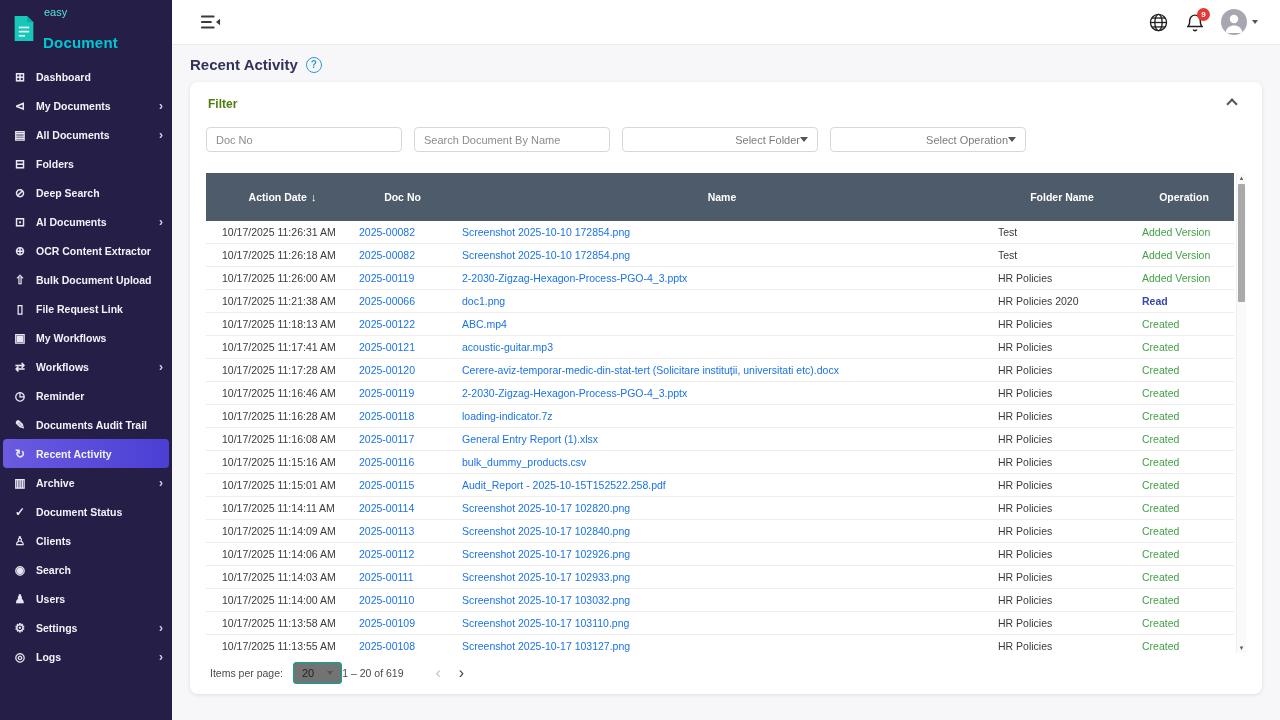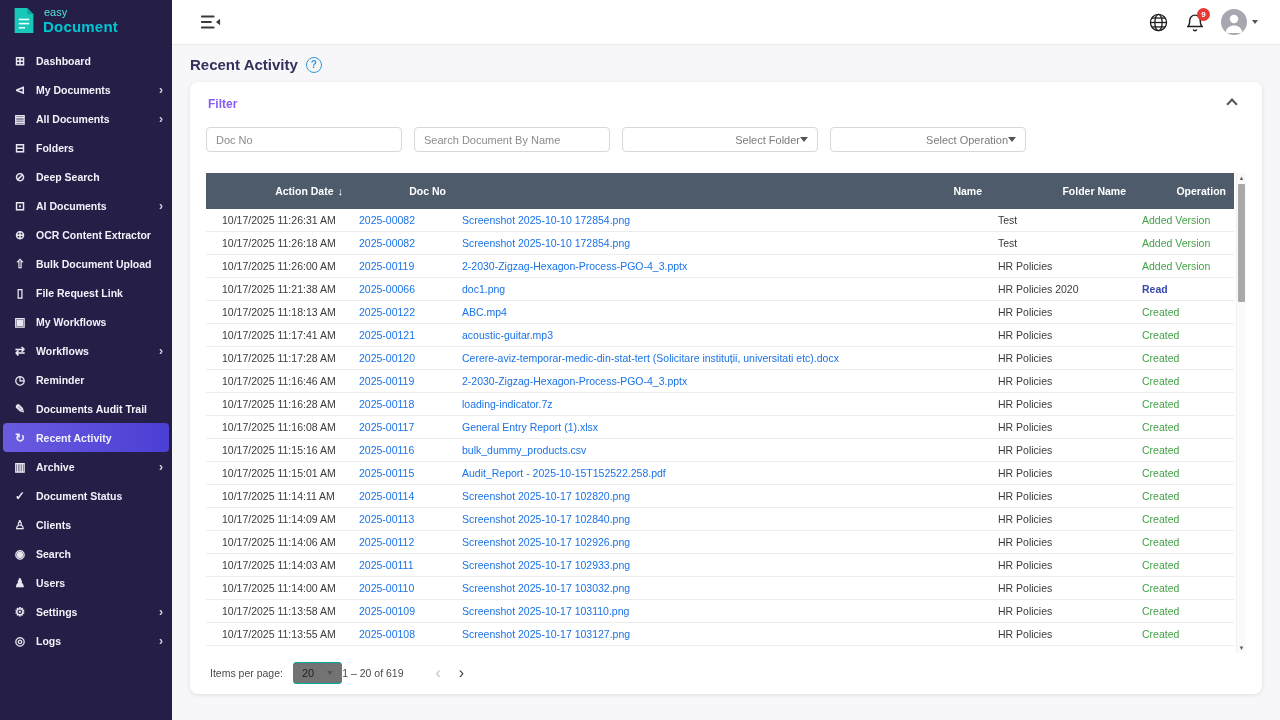--- a/index.html
+++ b/index.html
@@ -7,21 +7,21 @@
   body {
     width:1280px; height:720px; overflow:hidden;
     font-family:"Liberation Sans", sans-serif;
     background:#f7f7f9; color:#333;
   }
   .app { display:flex; width:100%; height:100%; }
 
   
   .sidebar { width:172px; min-width:172px; height:100%; background:var(--sidebar_bg); overflow:hidden; }
   .logo-row { display:flex; align-items:center; gap:7px; padding:7px 12px 7px; cursor:pointer; }
-  .logo-text { display:flex; flex-direction:column; line-height:1.05; }
+  .logo-text { display:flex; flex-direction:column; line-height:1.05;gap:16px; }
   .logo-easy { font-size:11px; color:#55e2d6; margin-left:1px; }
   .logo-doc  { font-size:15px; font-weight:bold; color:#00c6d2; letter-spacing:.2px; }
   .nav { padding-top:5px; }
   .nav-item { display:flex; align-items:center; gap:9px; height:29px; padding:0 9px 0 13px;
               font-size:10.5px; font-weight:600; color:#f2f2fa; cursor:pointer; }
   .nav-icon { width:14px; min-width:14px; font-size:12px; text-align:center; opacity:.95; }
   .nav-label { flex:1; white-space:nowrap; overflow:hidden; text-overflow:ellipsis; }
   .nav-chevron { font-size:12px; font-weight:bold; opacity:.85; }
   .nav-item.active { background:linear-gradient(90deg, var(--sidebar_active_1), var(--sidebar_active_2));
                      border-radius:4px; margin:0 3px; padding-left:10px; }
@@ -47,36 +47,36 @@
   .page-title { margin:0; font-size:15px; font-weight:bold; color:#31315a; }
   .help-circle { width:16px; height:16px; min-width:16px; border-radius:50%;
                  border:1.5px solid var(--help_blue); color:var(--help_blue);
                  font-size:10px; font-weight:bold; display:flex; align-items:center; justify-content:center;
                  cursor:pointer; }
 
   .card { background:#fff; border-radius:8px; box-shadow:0 1px 4px rgba(0,0,0,.10);
           padding:13px 16px 10px; height:612px; }
 
   .filter-head { display:flex; justify-content:space-between; align-items:center; margin:2px 2px 16px; }
-  .filter-title { font-size:12px; font-weight:bold; color:#8b5cf6; }
+  .filter-title { font-size:12px; font-weight:bold; color:#4d7c0f; }
   .chev-up { width:8px; height:8px; border-left:2px solid #555; border-top:2px solid #555;
              transform:rotate(45deg); margin-right:8px; cursor:pointer; }
   .filter-row { display:flex; gap:12px; margin-bottom:21px; }
   .f-input { width:196px; height:25px; border:1px solid #d8d8d8; border-radius:4px; padding:0 9px;
              font-size:11px; font-family:inherit; color:#333; outline:none; background:#fff; }
   .f-input::placeholder { color:#8c8c8c; }
   .f-select { width:196px; height:25px; border:1px solid #d8d8d8; border-radius:4px;
               display:flex; align-items:center; justify-content:flex-end; padding:0 9px;
               font-size:11px; color:#7c7c7c; cursor:pointer; background:#fff; }
 
   
   .table-zone { position:relative; height:480px; overflow:hidden; }
   table { width:calc(100% - 12px); border-collapse:separate; border-spacing:0; table-layout:fixed; }
   thead th { background:var(--table_header_bg); color:#fff; font-size:10.5px; font-weight:bold;
-             text-align:right; padding:12px 8px; white-space:nowrap; cursor:pointer; }
+             text-align:center; padding:18px 8px; white-space:nowrap; cursor:pointer; }
   thead th:first-child { padding-left:16px; }
   .sort-icon { margin-left:4px; font-size:11px; }
   tbody td { font-size:10.5px; color:#3a3a3a; padding:0 8px; height:22px; line-height:22px;
              border-bottom:1px solid #ededed; white-space:nowrap; overflow:hidden; text-overflow:ellipsis; }
   tbody td:first-child { padding-left:16px; }
   .link { color:var(--link); cursor:pointer;margin-top:20px; }
   .op { cursor:pointer; }
   .op-green { color:var(--op_green); }
   .op-read { color:var(--op_read); font-weight:bold; }
 

